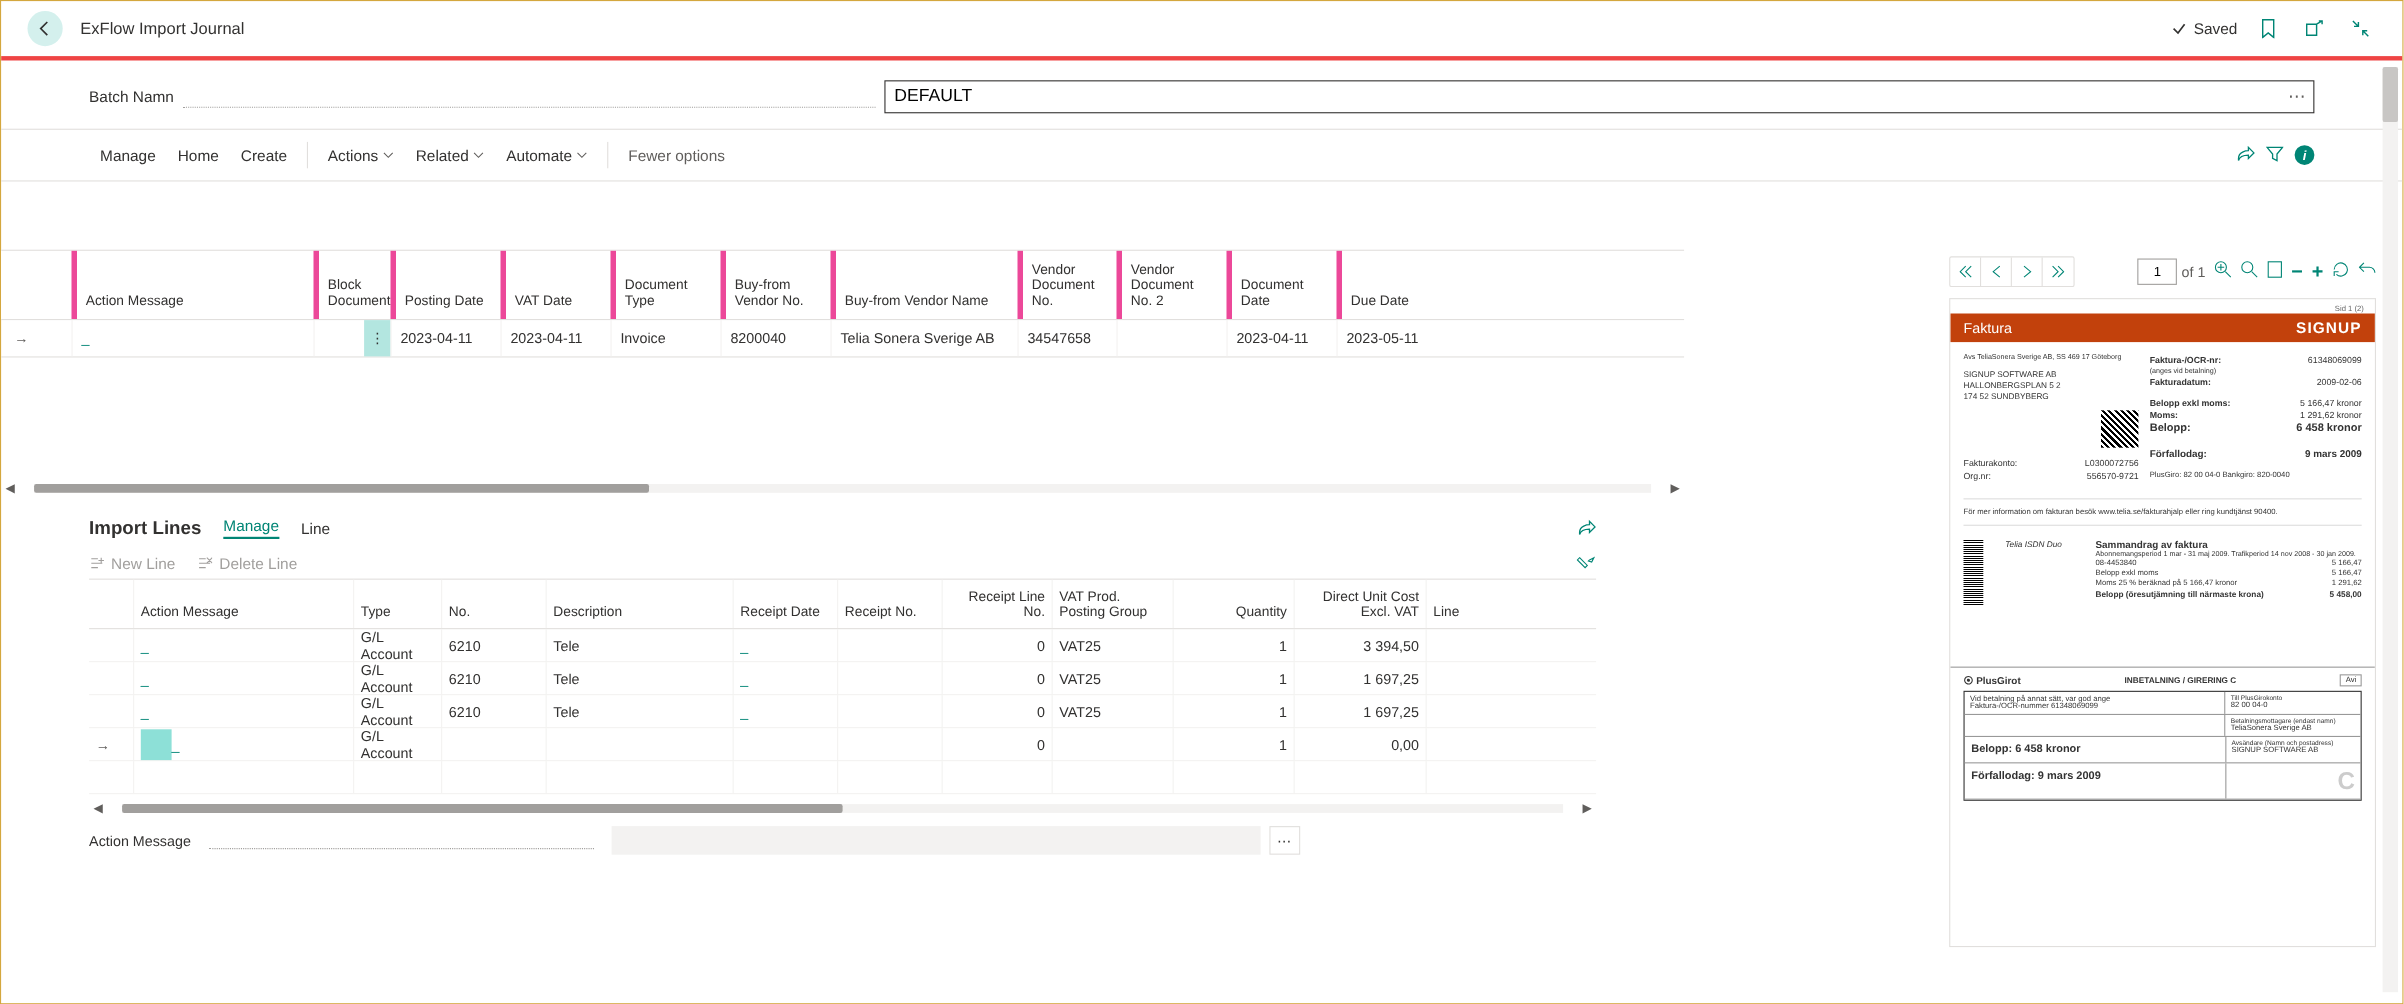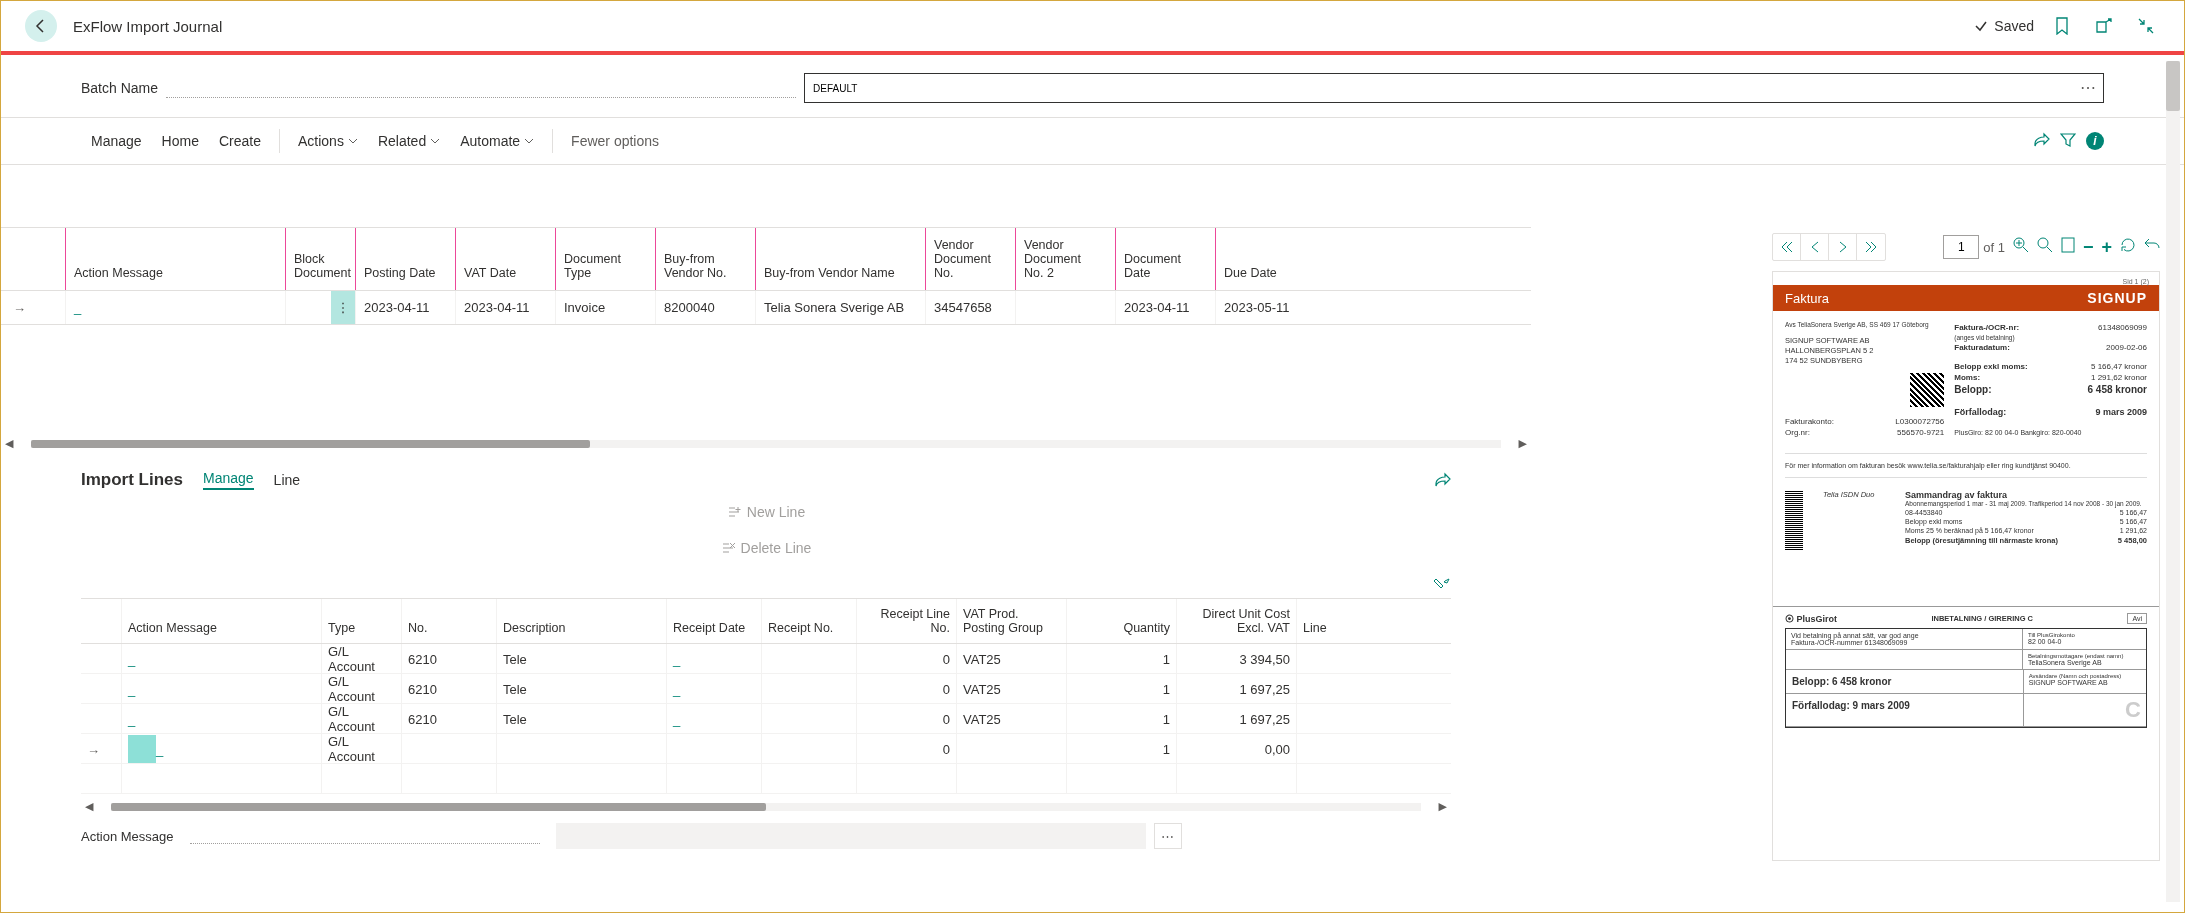--- a/index.html
+++ b/index.html
@@ -10,34 +10,34 @@
 .back-btn svg{width:16px;height:16px;}
 .page-title{font-size:15px;color:#323130;}
 .top-right{margin-left:auto;display:flex;align-items:center;gap:14px;}
 .saved{display:flex;align-items:center;gap:6px;color:#323130;font-size:14px;}
 .top-icon{width:28px;height:28px;display:flex;align-items:center;justify-content:center;color:#008575;cursor:pointer;}
 
 .batch-row{display:flex;align-items:center;padding:18px 80px 14px 80px;}
 .batch-label{font-size:14px;color:#323130;}
 .dots{flex:0 0 auto;border-bottom:1.5px dotted #a19f9d;height:1px;margin:0 8px;align-self:flex-end;margin-bottom:5px;}
 .batch-input-wrap{flex:1;position:relative;}
-.batch-input{width:100%;height:30px;border:1px solid #323130;padding:0 32px 0 8px;font-size:10px;}
+.batch-input{width:100%;height:30px;border:1px solid #323130;padding:0 32px 0 8px;font-size:16px;}
 .batch-more{position:absolute;right:6px;top:5px;color:#605e5c;font-size:16px;letter-spacing:2px;}
 
 .toolbar{display:flex;align-items:center;padding:0 80px;height:48px;border-top:1px solid #e1dfdd;border-bottom:1px solid #e1dfdd;}
 .toolbar-item{padding:0 10px;height:48px;display:flex;align-items:center;cursor:pointer;font-size:14px;color:#323130;gap:4px;}
 .toolbar-item.dim{color:#605e5c;}
 .toolbar-sep{width:1px;height:24px;background:#e1dfdd;margin:0 8px;}
 .toolbar-right{margin-left:auto;display:flex;gap:10px;}
 .toolbar-right .icon{color:#008575;}
 .info-icon-bg{width:18px;height:18px;border-radius:50%;background:#008575;color:#fff;display:flex;align-items:center;justify-content:center;font-style:italic;font-size:12px;font-weight:bold;}
 
 .grid-wrap{position:relative;}
 .grid-header{display:grid;grid-template-columns:60px 220px 70px 100px 100px 100px 100px 170px 90px 100px 100px 90px;background:#fff;border-bottom:1px solid #e1dfdd;border-top:1px solid #e1dfdd;}
-.grid-header>div{padding:10px 8px 10px 8px;font-size:12.5px;color:#323130;display:flex;align-items:flex-end;min-height:60px;border-left:1px solid #ec4899;}
+.grid-header>div{padding:10px 8px 10px 8px;font-size:12.5px;color:#323130;display:flex;align-items:flex-end;min-height:60px;border-left:5px solid #ec4899;}
 .grid-header>div:first-child{border-left:none;}
 .grid-row{display:grid;grid-template-columns:60px 220px 70px 100px 100px 100px 100px 170px 90px 100px 100px 90px;border-bottom:1px solid #e1dfdd;height:34px;}
 .grid-row>div{padding:0 8px;display:flex;align-items:center;font-size:13px;border-left:1px solid #f3f2f1;}
 .grid-row>div:first-child{border-left:none;}
 .row-arrow{color:#605e5c;}
 .teal-link{color:#008575;}
 .cell-menu{background:#b3e6e0;width:24px;height:100%;display:flex;align-items:center;justify-content:center;cursor:pointer;}
 
 .scroll-area{height:110px;}
 .hscroll{display:flex;align-items:center;padding:2px 0 2px 0;}
@@ -45,21 +45,21 @@
 .hscroll-thumb{position:absolute;height:8px;background:#a19f9d;border-radius:2px;}
 .hscroll-arrow{color:#605e5c;font-size:11px;padding:0 4px;}
 
 .lines-section{padding:10px 80px 0 80px;}
 .lines-header{display:flex;align-items:center;gap:20px;padding:8px 0;}
 .lines-title{font-size:17px;font-weight:600;}
 .lines-tab{font-size:14px;color:#008575;border-bottom:2px solid #008575;padding-bottom:2px;}
 .lines-tab2{font-size:14px;color:#323130;}
 .lines-share{margin-left:auto;color:#008575;}
 
-.lines-toolbar{display:flex;align-items:center;gap:20px;padding:6px 0;color:#a19f9d;font-size:14px;flex-direction:column;}
+.lines-toolbar{display:flex;align-items:center;gap:20px;padding:6px 0;color:#a19f9d;font-size:14px;}
 .lines-toolbar .disabled{display:flex;align-items:center;gap:6px;}
 
 .lines-grid-header{display:grid;grid-template-columns:40px 200px 80px 95px 170px 95px 95px 100px 110px 110px 120px 50px;border-top:1px solid #e1dfdd;border-bottom:1px solid #e1dfdd;}
 .lines-grid-header>div{padding:8px 6px;font-size:12.5px;display:flex;align-items:flex-end;min-height:44px;border-left:1px solid #f3f2f1;}
 .lines-grid-header>div:first-child{border-left:none;}
 .lh-r{justify-content:flex-end;text-align:right;}
 .lines-row{display:grid;grid-template-columns:40px 200px 80px 95px 170px 95px 95px 100px 110px 110px 120px 50px;border-bottom:1px solid #f3f2f1;height:30px;}
 .lines-row>div{padding:0 6px;display:flex;align-items:center;font-size:13px;border-left:1px solid #f3f2f1;}
 .lines-row>div:first-child{border-left:none;}
 .lr-r{justify-content:flex-end;}
@@ -142,21 +142,21 @@
     </div>
     <div class="top-icon">
       <svg width="16" height="16" viewBox="0 0 16 16">
           <path d="M1 1 L6 6 M6 2 V6 H2 M15 15 L10 10 M10 14 V10 H14" stroke="#008575" stroke-width="1.3" fill="none"></path>
         </svg>
     </div>
   </div>
 </div>
 
 <div class="batch-row">
-  <div class="batch-label">Batch Name</div>
+  <div class="batch-label">Batch Namn</div>
   <div class="dots" style="width:630px"></div>
   <div class="batch-input-wrap">
     <input class="batch-input" value="DEFAULT" style="">
     <span class="batch-more">⋯</span>
   </div>
 </div>
 
 <div class="toolbar">
   <div class="toolbar-item">Manage</div>
   <div class="toolbar-item">Home</div>

